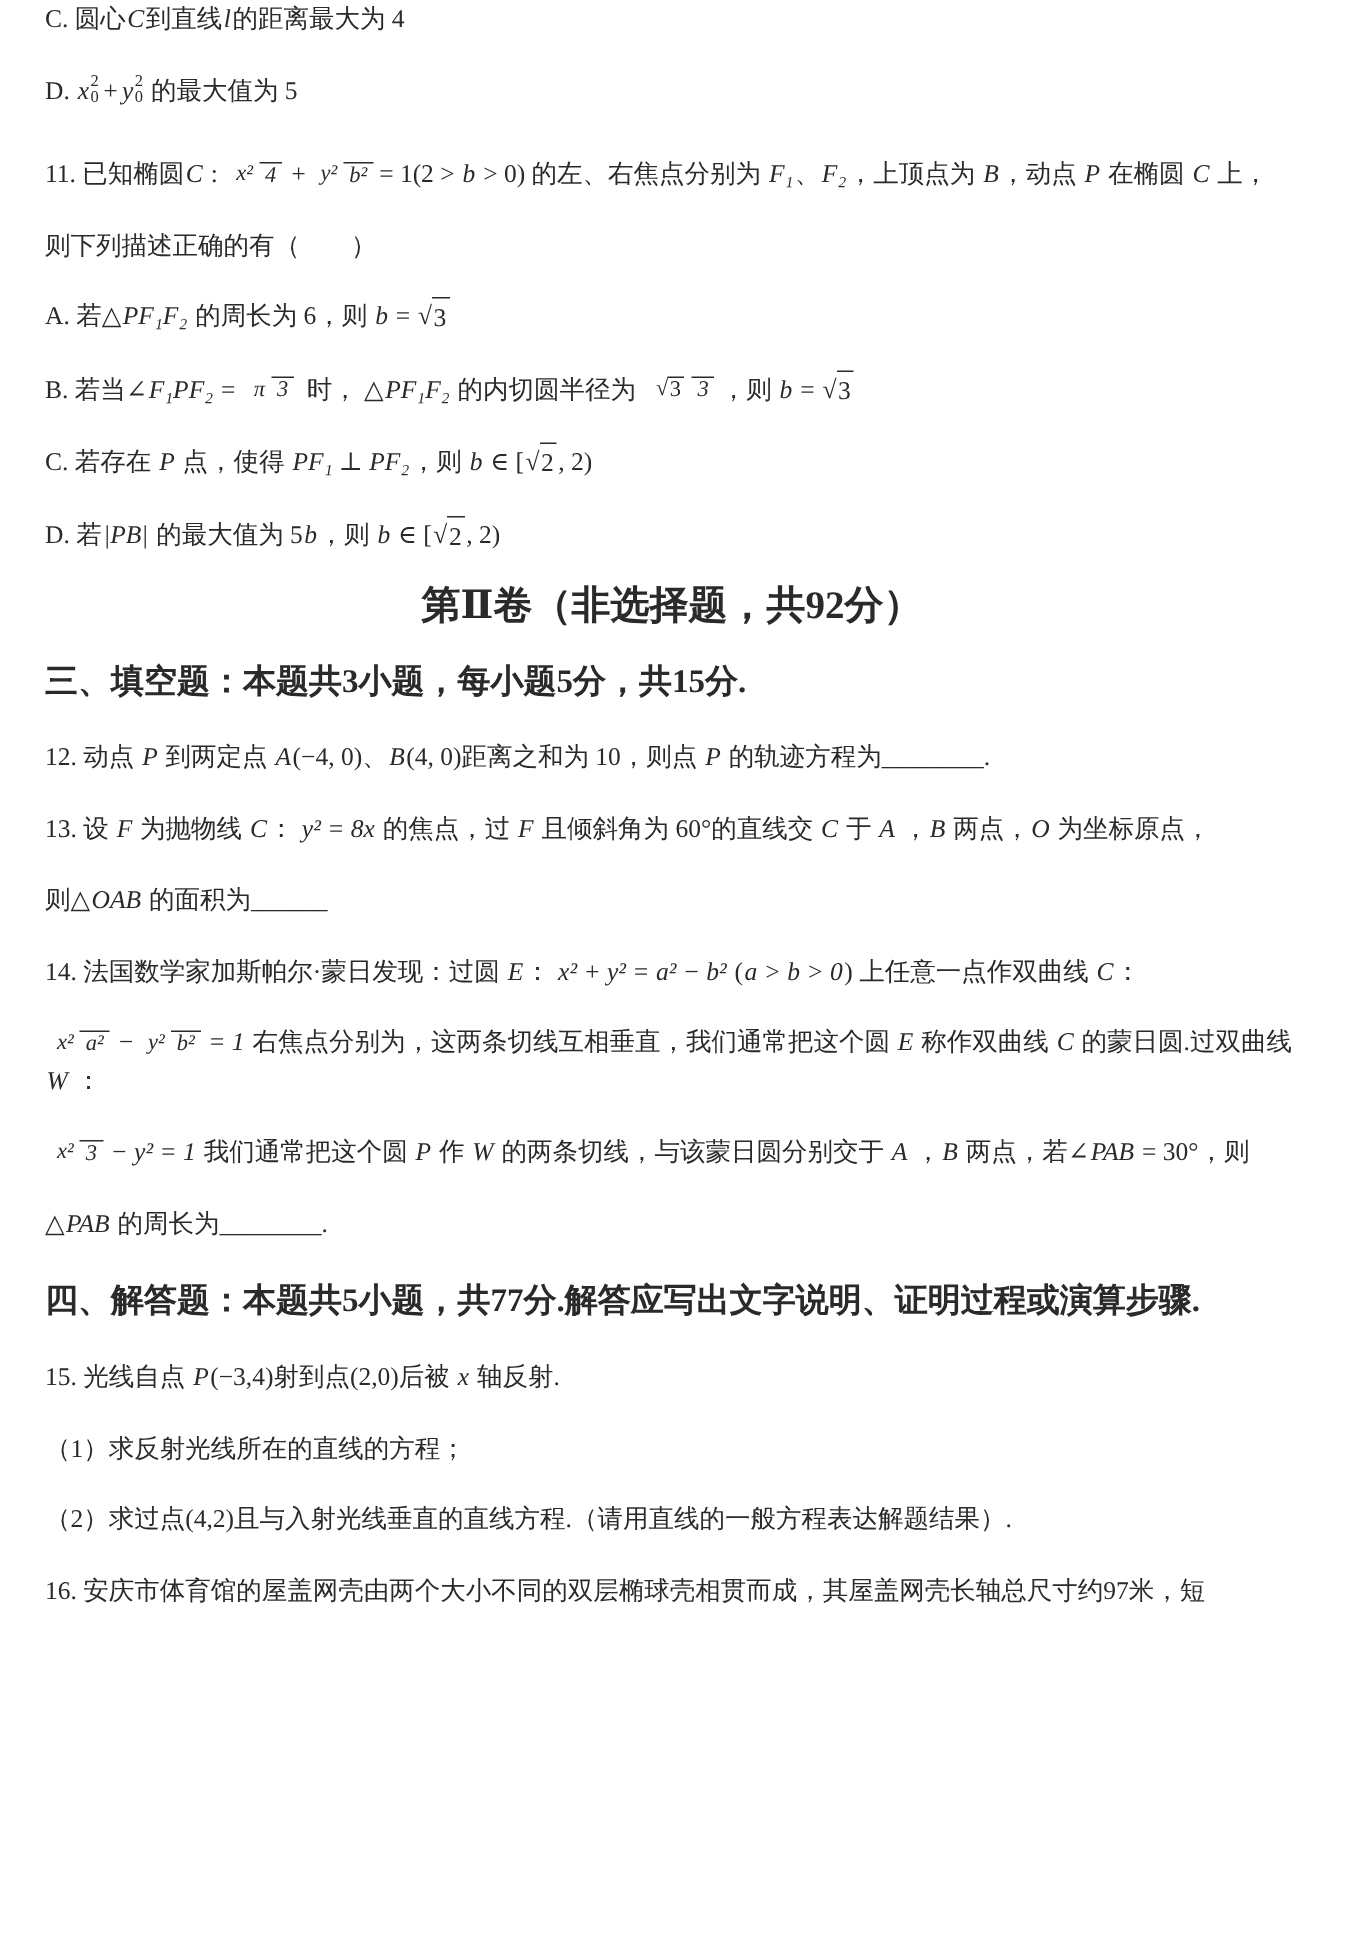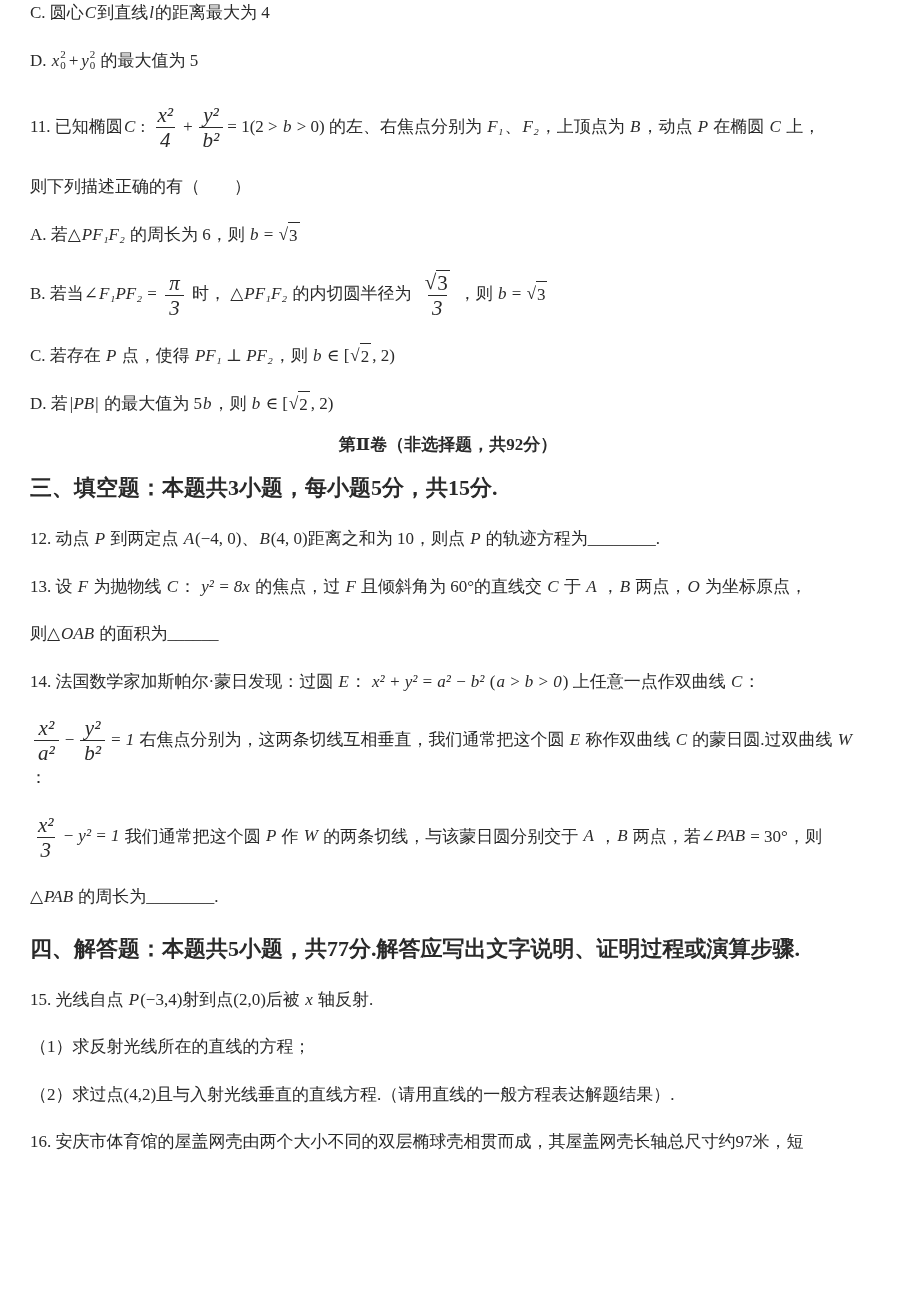--- a/index.html
+++ b/index.html
@@ -12,36 +12,36 @@
     font-size: 17px;
     color: #2a2a2a;
   }
   .page { padding: 0 34px 0 30px; }
   .line { margin-bottom: 22px; line-height: 1.5; }
   .mb-lg { margin-bottom: 30px; }
   .mb-sm { margin-bottom: 14px; }
   .txt { font-style: normal; }
   .math { font-style: italic; padding: 0 1px; }
   .frac {
-    display: inline-flex; flex-direction: column; align-items: center;
+    display: inline-flex; align-items: center;
     vertical-align: middle; margin: 0 4px; line-height: 1.15;
-    font-style: italic; font-size: 21px;
+    font-style: italic; font-size: 15px;
   }
   .frac .num { padding: 0 4px; display: inline-flex; align-items: flex-end; }
   .frac .den { padding: 0 4px; border-top: 1.4px solid #2a2a2a; }
   .sqrt { display: inline-flex; align-items: flex-start; font-style: normal; margin: 0 1px; }
   .sqrt .rad { }
   .sqrt .radicand { border-top: 1.3px solid #2a2a2a; padding: 0 2px 0 1px; font-style: normal; }
   .vss { display: inline-flex; align-items: center; font-style: italic; margin: 0 1px; }
   .vss .stack {
     display: inline-flex; flex-direction: column;
     font-size: 11px; line-height: 1.05; font-style: normal; margin-left: 1px;
   }
   .center-title {
-    text-align: center; font-weight: bold; font-size: 17px;
+    text-align: center; font-weight: bold; font-size: 26px;
     margin-bottom: 14px;
   }
   .bold-header { font-weight: bold; font-size: 22px; margin-bottom: 22px; }
 </style>
 </head>
 <body>
 
 <div class="page">
   <div class="line"><span class="txt">C.  圆心</span><span class="math">C</span><span class="txt">到直线</span><span class="math">l</span><span class="txt">的距离最大为 4</span></div>
   <div class="line mb-lg"><span class="txt">D.  </span><span class="vss">

